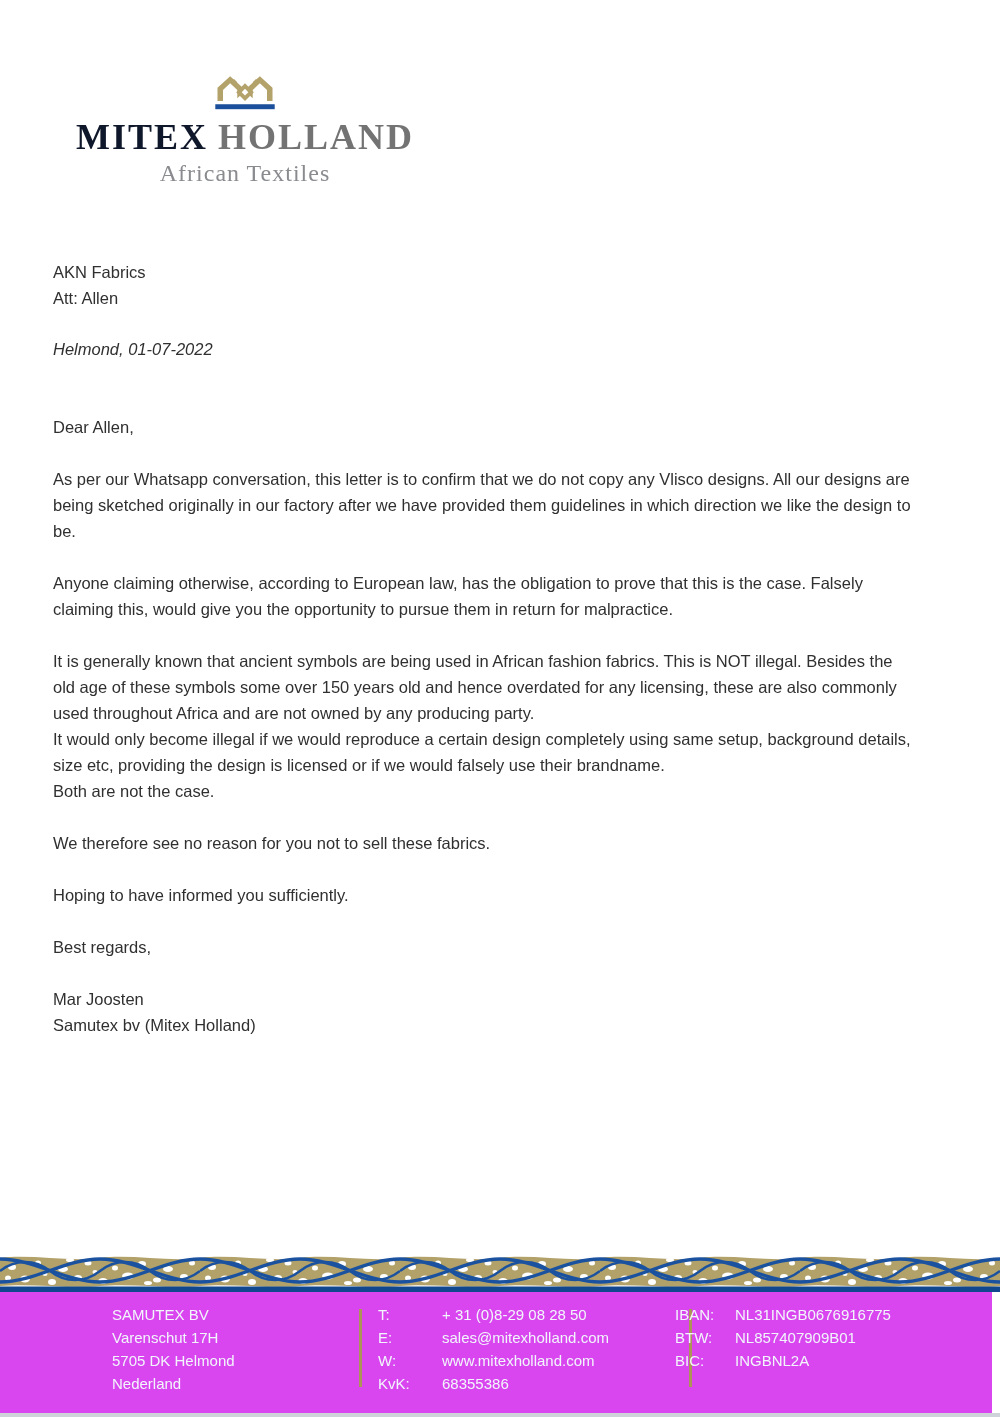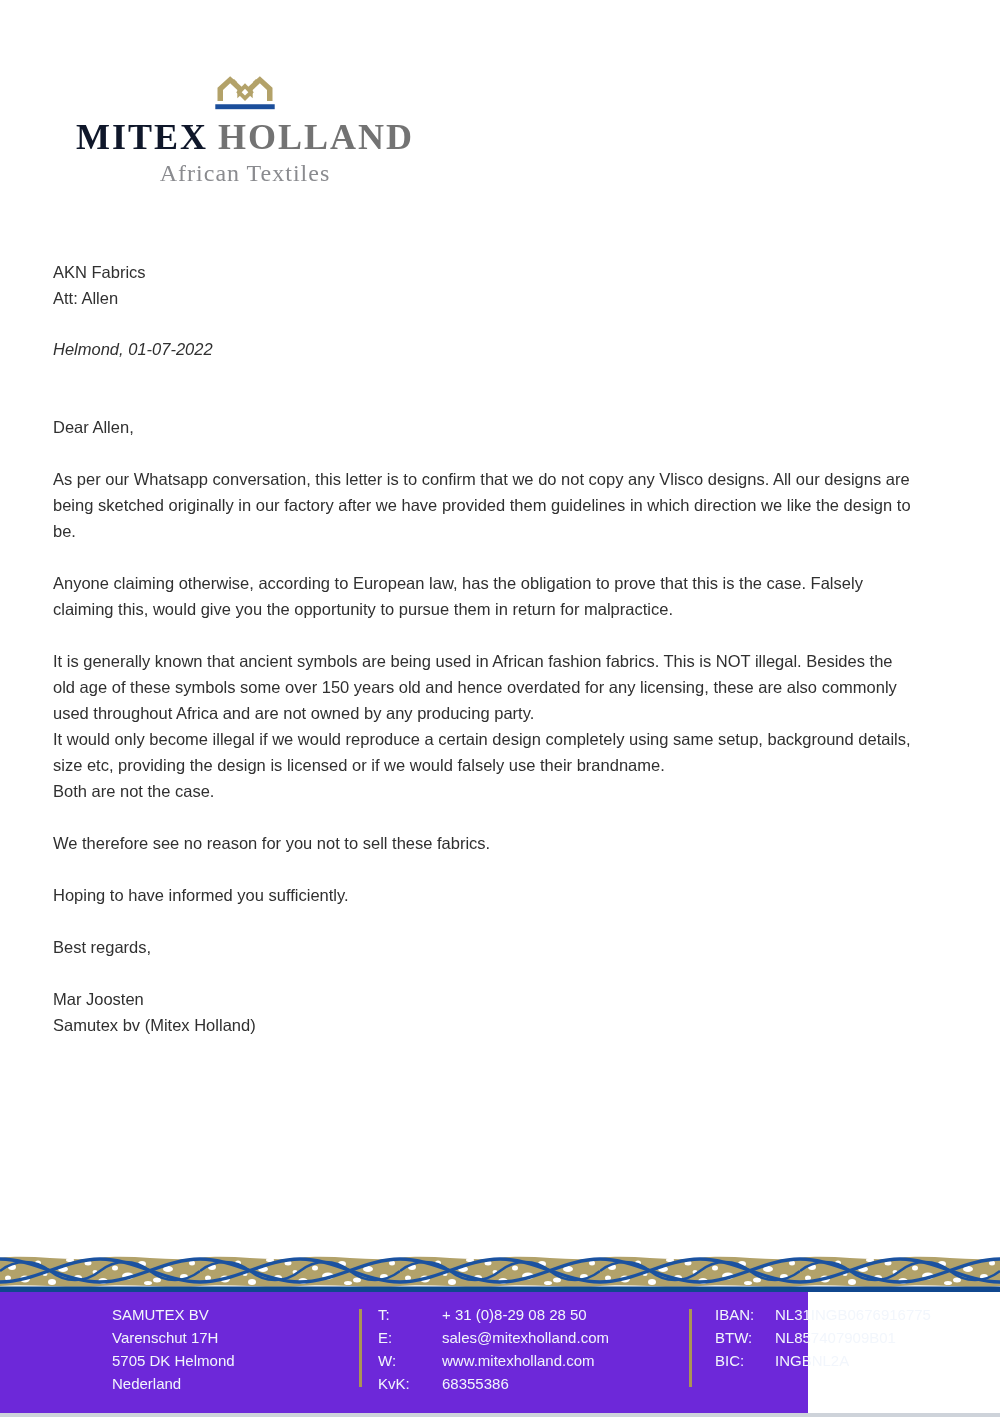--- a/index.html
+++ b/index.html
@@ -45,29 +45,29 @@
   .dateline{margin:0 0 52px 0;font-style:italic;}
   .para{margin:0 0 26px 0;white-space:pre-line;}
   #paragraphs div{margin:0 0 26px 0;white-space:pre-line;}
   #signature div{margin:0;}
 
   
   .footer-pattern{
     position:absolute;left:0;top:1252px;width:1000px;height:40px;display:block;
   }
   .footer-band{
-    position:absolute;left:0;top:1292px;width:808px;height:121px;
-    background:#6d28d9;
+    position:absolute;left:0;top:1292px;width:992px;height:121px;
+    background:#d946ef;
     color:#f2f6fc;
     font-size:15px;
   }
   .fcol{position:absolute;top:11px;line-height:23px;}
   #footer-address{left:112px;}
   #footer-contact{left:378px;}
-  #footer-bank{left:715px;}
+  #footer-bank{left:675px;}
   .frow{display:flex;}
   .flabel{display:inline-block;}
   #footer-contact .flabel{width:56px;}
   #footer-bank .flabel{width:52px;}
   .fvalue{display:inline-block;margin-left:8px;}
   .fdiv{
     position:absolute;top:17px;width:3px;height:78px;background:#ab9455;
   }
   .fdiv.d1{left:359px;}
   .fdiv.d2{left:689px;}

